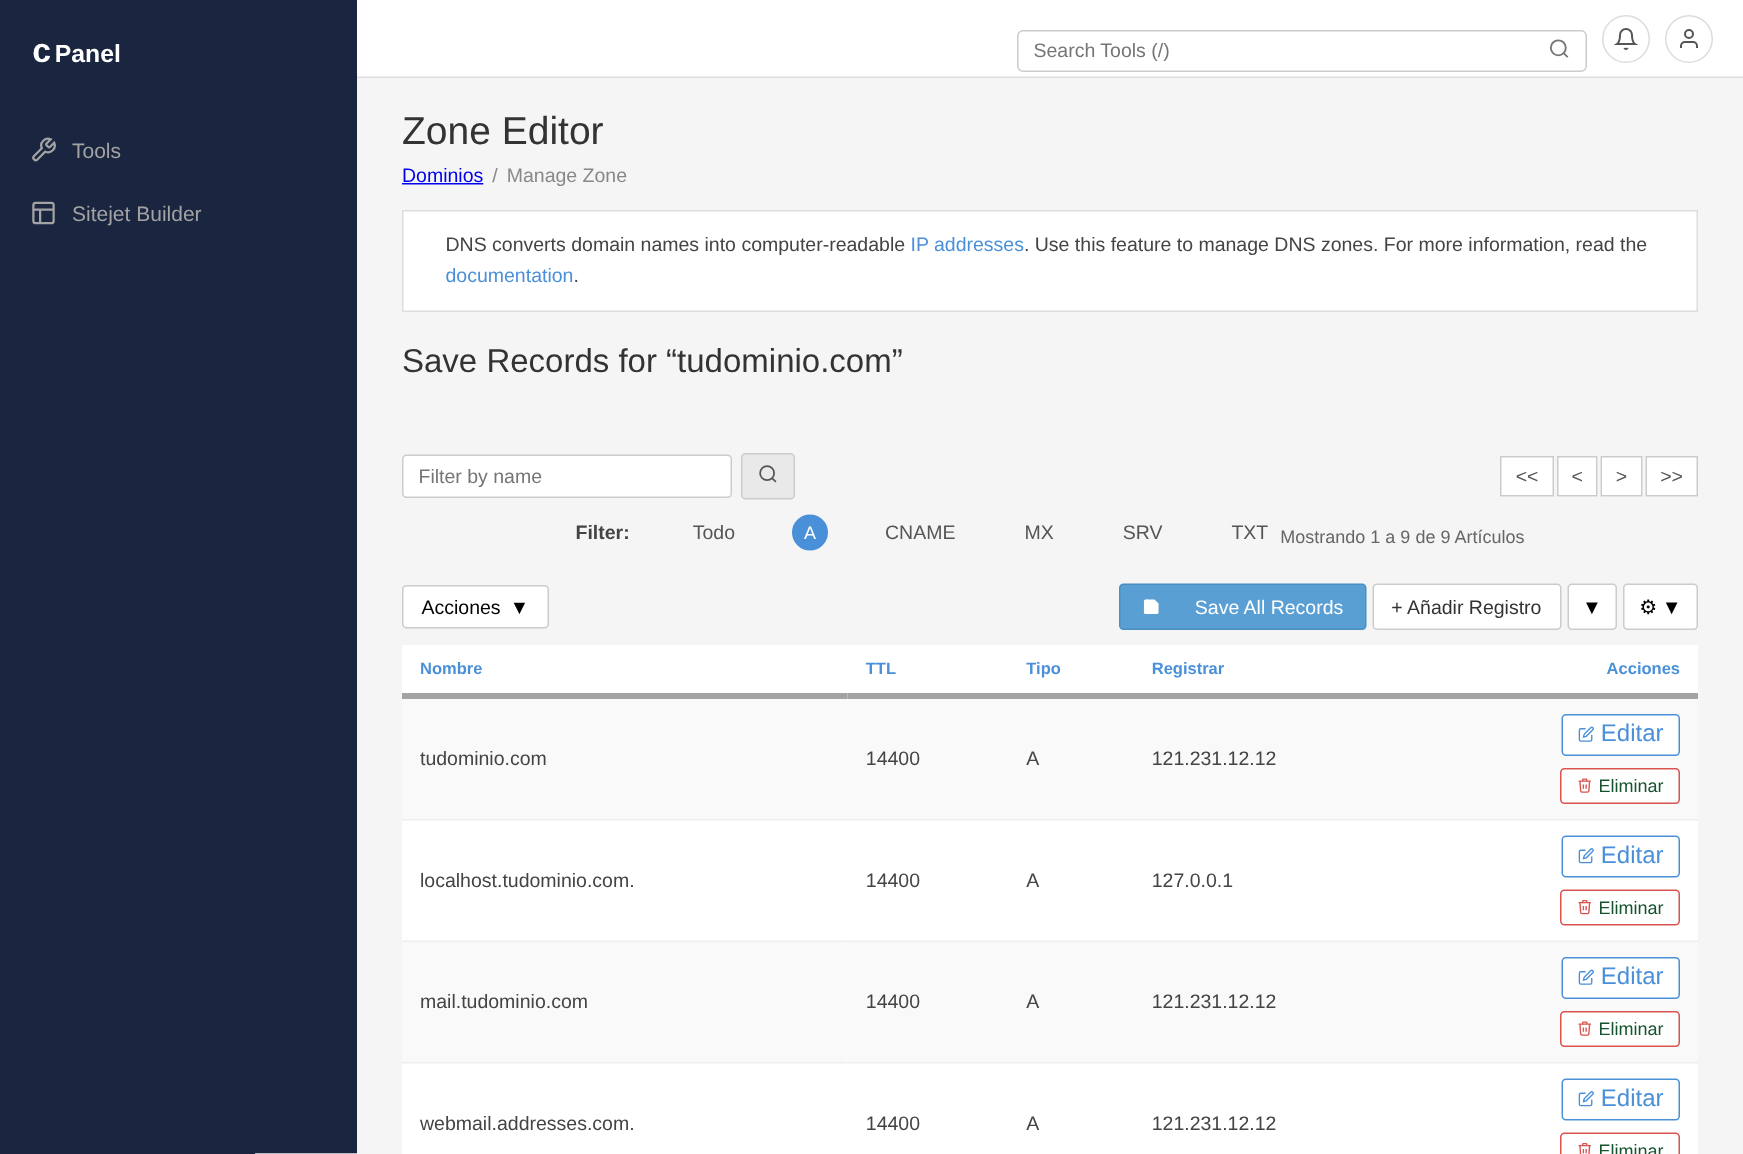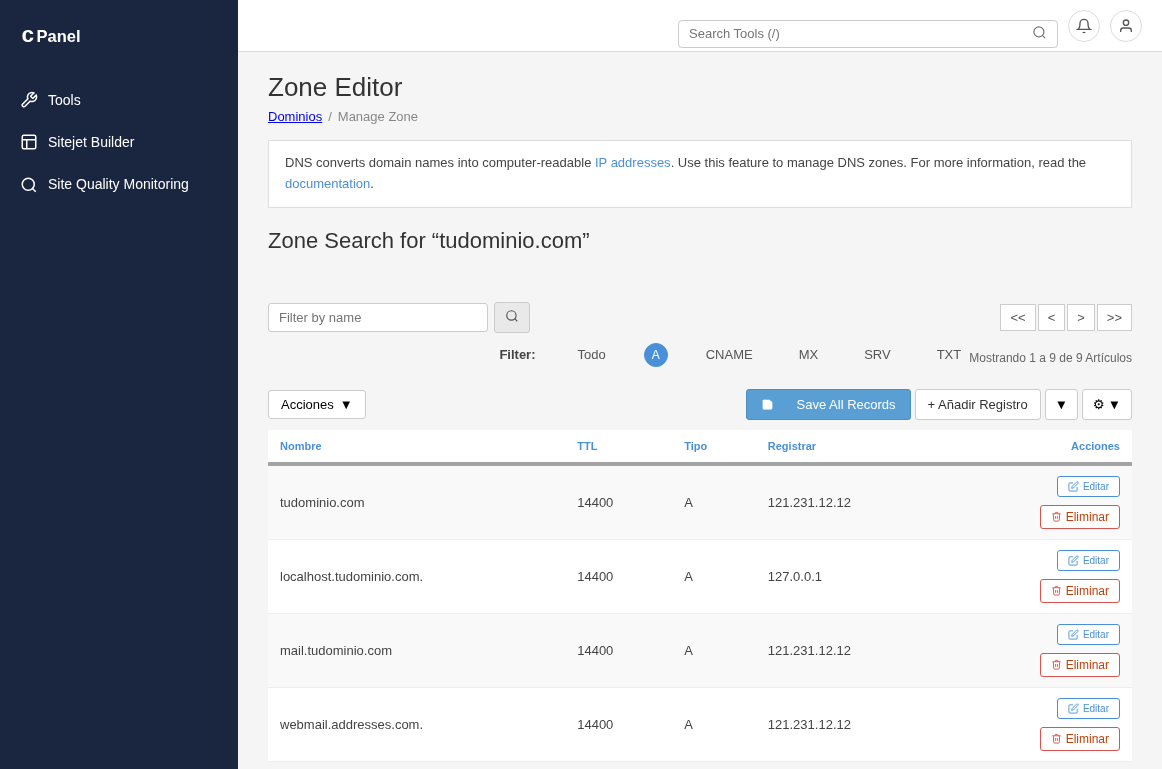--- a/index.html
+++ b/index.html
@@ -19,21 +19,21 @@
       padding: 16px 20px;
       background: #1a2540;
     }
     .sidebar-logo svg { width: 90px; height: 36px; }
     .sidebar-nav { margin-top: 8px; }
     .sidebar-item {
       display: flex;
       align-items: center;
       gap: 10px;
       padding: 12px 20px;
-      color: #ffffff;
+      color: #a3a3a3;
       cursor: pointer;
       font-size: 14px;
       line-height: 1.3;
     }
     .sidebar-item .icon { width: 18px; height: 18px; flex-shrink: 0; }
     .sidebar-item.multi-line { align-items: flex-start; }
     .sidebar-item.multi-line .icon { margin-top: 1px; }
 
     
     .main-area {
@@ -100,21 +100,21 @@
       color: #4a90d9;
       margin-bottom: 16px;
     }
     .breadcrumb span { color: #888; }
     .description {
       font-size: 13px;
       color: #444;
       line-height: 1.6;
       margin-bottom: 20px;
       background: #fff;
-      padding: 12px 16px;
+      padding: 12px 28px;
       border: 1px solid #ddd;
     }
     .description a { color: #4a90d9; text-decoration: none; }
     .zone-title {
       font-size: 22px;
       font-weight: 400;
       color: #333;
       margin-bottom: 16px;
     }
 
@@ -288,30 +288,30 @@
     .tipo-val { color: #888; }
     .reg-val { color: #4a90d9; }
     .actions-cell { text-align: right; }
     .btn-editar {
       background: #fff;
       border: 1px solid #4a90d9;
       color: #4a90d9;
       border-radius: 3px;
       padding: 4px 10px;
       cursor: pointer;
-      font-size: 10px;
+      font-size: 16px;
       margin-bottom: 4px;
       display: inline-flex;
       align-items: center;
       gap: 4px;
     }
     .btn-eliminar {
       background: #fff;
       border: 1px solid #d9534f;
-      color: #c2410c;
+      color: #14532d;
       border-radius: 3px;
       padding: 4px 10px;
       cursor: pointer;
       font-size: 12px;
       display: inline-flex;
       align-items: center;
       gap: 4px;
     }
     .actions-cell-inner { display: flex; flex-direction: column; align-items: flex-end; gap: 4px; }
   </style>
@@ -337,27 +337,20 @@
 
     <div class="sidebar-item">
       <svg class="icon" viewBox="0 0 24 24" fill="none" stroke="currentColor" stroke-width="2">
         <rect x="3" y="3" width="18" height="18" rx="2"></rect>
         <line x1="3" y1="9" x2="21" y2="9"></line>
         <line x1="9" y1="21" x2="9" y2="9"></line>
       </svg>
       <span>Sitejet Builder</span>
     </div>
 
-    <div class="sidebar-item multi-line">
-      <svg class="icon" viewBox="0 0 24 24" fill="none" stroke="currentColor" stroke-width="2">
-        <circle cx="11" cy="11" r="8"></circle>
-        <line x1="21" y1="21" x2="16.65" y2="16.65"></line>
-      </svg>
-      <span>Site Quality Monitoring</span>
-    </div>
 
   </nav>
 </div>
 
 <div class="main-area">
 
   <div class="top-bar">
     <div class="search-bar">
       <input type="text" placeholder="Search Tools (/)" style="">
       <span class="search-icon">
@@ -387,41 +380,41 @@
     <div class="breadcrumb">
       <a href="#">Dominios</a>
       <span>/</span>
       <span>Manage Zone</span>
     </div>
 
     <div class="description">
       <span>DNS converts domain names into computer-readable </span><a href="#">IP addresses</a><span>. Use this feature to manage DNS zones. For more information, read the </span><a href="#">documentation</a><span>.</span>
     </div>
 
-    <h2 class="zone-title">Zone Search for “tudominio.com”</h2>
+    <h2 class="zone-title">Save Records for “tudominio.com”</h2>
 
     <div class="filter-bar">
       <div class="filter-left">
         <input type="text" class="filter-input" placeholder="Filter by name" style="">
         <button class="filter-search-btn">
           <svg width="14" height="14" viewBox="0 0 24 24" fill="none" stroke="#555" stroke-width="2">
             <circle cx="11" cy="11" r="8"></circle>
               <line x1="21" y1="21" x2="16.65" y2="16.65"></line>
           </svg>
         </button>
       </div>
       <div class="pagination">
         <button class="page-btn">&lt;&lt;</button>
         <button class="page-btn">&lt;</button>
         <button class="page-btn">&gt;</button>
         <button class="page-btn">&gt;&gt;</button>
       </div>
     </div>
 
-    <div style="display:flex; justify-content:flex-end; align-items:center; margin-bottom:10px;">
+    <div style="display:flex; justify-content:center; align-items:center; margin-bottom:10px;">
       <div class="type-filter-bar">
         <span class="filter-label">Filter:</span>
         <button class="type-btn plain">Todo</button>
         <button class="type-btn active-a">A</button>
         <button class="type-btn plain">CNAME</button>
         <button class="type-btn plain">MX</button>
         <button class="type-btn plain">SRV</button>
         <button class="type-btn plain">TXT</button>
       </div>
       <div class="info-line">Mostrando 1 a 9 de 9 Artículos</div>

